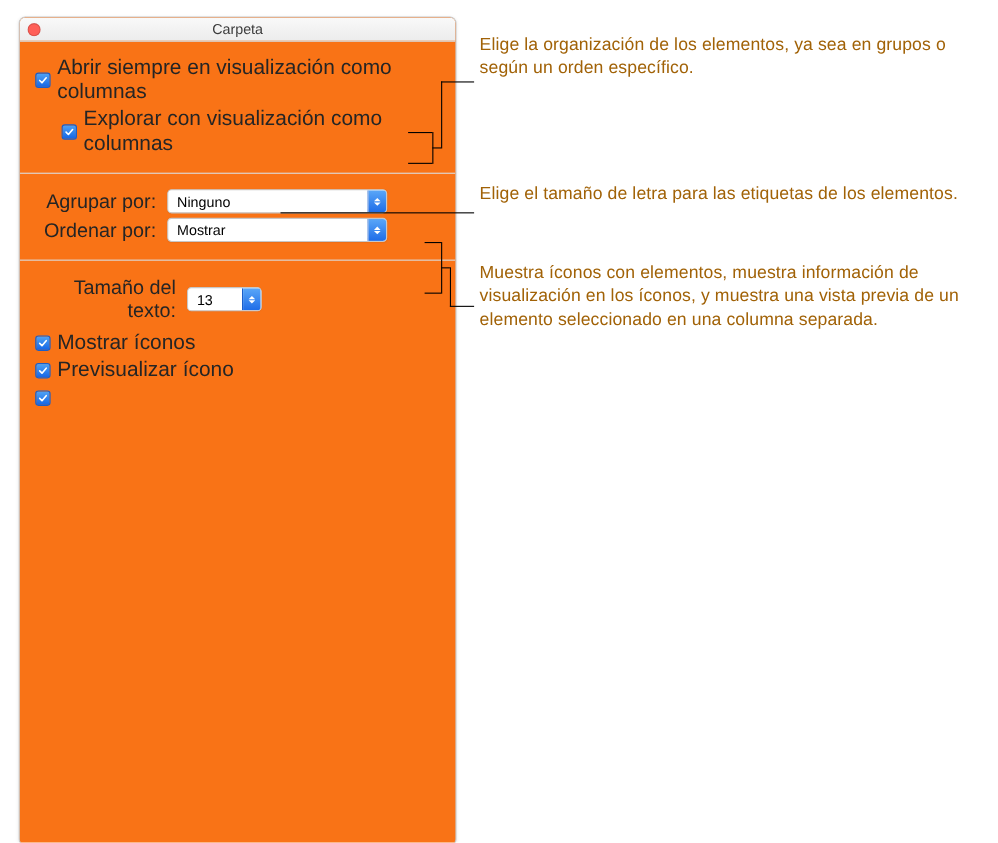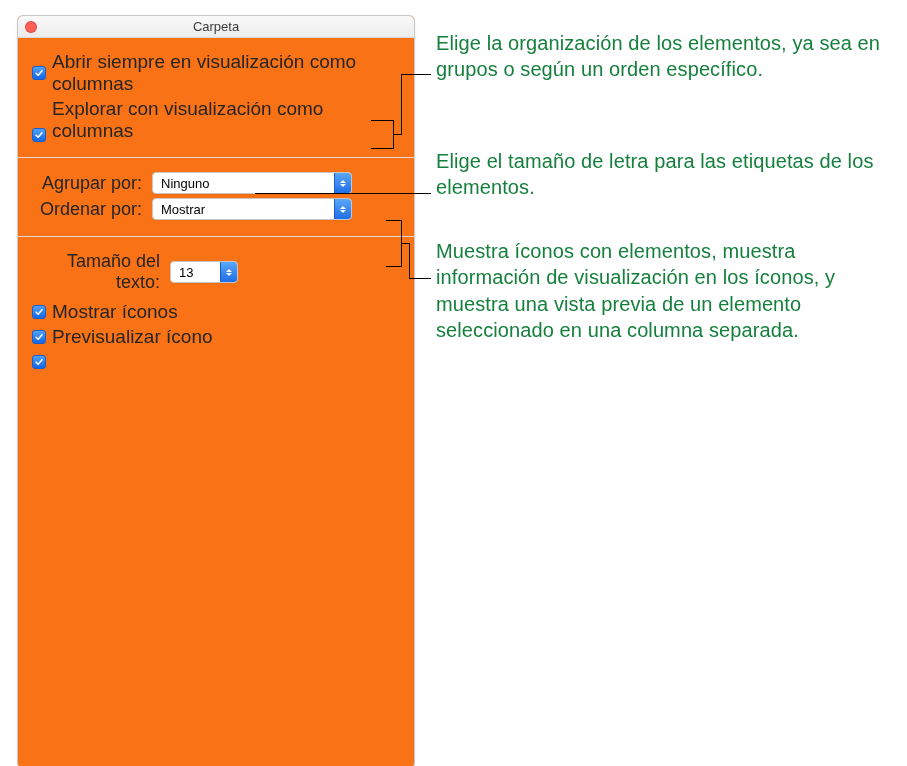--- a/index.html
+++ b/index.html
@@ -69,21 +69,21 @@
       display: inline-flex;
       align-items: center;
       justify-content: center;
       flex-shrink: 0;
     }
     .checkbox svg { width: 10px; height: 10px; }
     .check-label {
       font-size: 19px;
       color: #252525;
     }
-    .indent { margin-left: 0; align-items: flex-end; }
+    .indent { margin-left: 24px; }
     .form-row {
       display: flex;
       align-items: center;
       margin: 4px 0;
     }
     .form-label {
       width: 120px;
       text-align: right;
       padding-right: 10px;
       font-size: 18px;
@@ -128,23 +128,23 @@
     
     .callouts {
       position: absolute;
       left: 0; top: 0;
       width: 907px;
       height: 766px;
       pointer-events: none;
     }
     .callout-text {
       position: absolute;
-      font-size: 20px;
+      font-size: 16px;
       line-height: 1.32;
-      color: #15803d;
+      color: #a16207;
       font-weight: 400;
       letter-spacing: 0.1px;
     }
     .bracket {
       position: absolute;
       border-style: solid;
       border-color: #000;
     }
   </style>
 </head>
@@ -239,21 +239,21 @@
 
   <div class="bracket" style="left:371px; top:120px; width:22px; height:1px; border-width:1px 0 0 0;"></div>
   <div class="bracket" style="left:371px; top:148px; width:22px; height:1px; border-width:1px 0 0 0;"></div>
   <div class="bracket" style="left:393px; top:120px; width:1px; height:29px; border-width:0 0 0 1px;"></div>
   <div class="bracket" style="left:393px; top:134px; width:8px; height:1px; border-width:1px 0 0 0;"></div>
   <div class="bracket" style="left:401px; top:74px; width:1px; height:61px; border-width:0 0 0 1px;"></div>
   <div class="bracket" style="left:401px; top:74px; width:30px; height:1px; border-width:1px 0 0 0;"></div>
   <div class="callout-text" style="left:436px; top:30px; width:460px;">Elige la organización de los elementos, ya sea en grupos o según un orden específico.</div>
 
   <div class="bracket" style="left:255px; top:193px; width:176px; height:1px; border-width:1px 0 0 0;"></div>
-  <div class="callout-text" style="left:436px; top:148px; width:460px;">Elige el tamaño de letra para las etiquetas de los elementos.</div>
+  <div class="callout-text" style="left:436px; top:166px; width:460px;">Elige el tamaño de letra para las etiquetas de los elementos.</div>
 
   <div class="bracket" style="left:386px; top:220px; width:15px; height:1px; border-width:1px 0 0 0;"></div>
   <div class="bracket" style="left:386px; top:266px; width:15px; height:1px; border-width:1px 0 0 0;"></div>
   <div class="bracket" style="left:401px; top:220px; width:1px; height:47px; border-width:0 0 0 1px;"></div>
   <div class="bracket" style="left:401px; top:243px; width:8px; height:1px; border-width:1px 0 0 0;"></div>
   <div class="bracket" style="left:409px; top:243px; width:1px; height:36px; border-width:0 0 0 1px;"></div>
   <div class="bracket" style="left:409px; top:278px; width:22px; height:1px; border-width:1px 0 0 0;"></div>
   <div class="callout-text" style="left:436px; top:238px; width:465px;">Muestra íconos con elementos, muestra información de visualización en los íconos, y muestra una vista previa de un elemento seleccionado en una columna separada.</div>
 
 </div>

